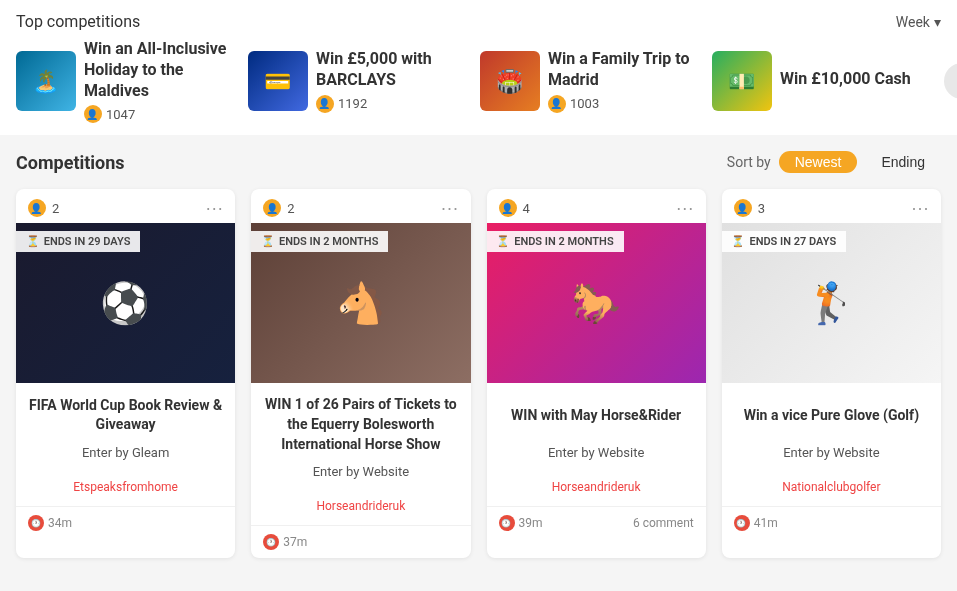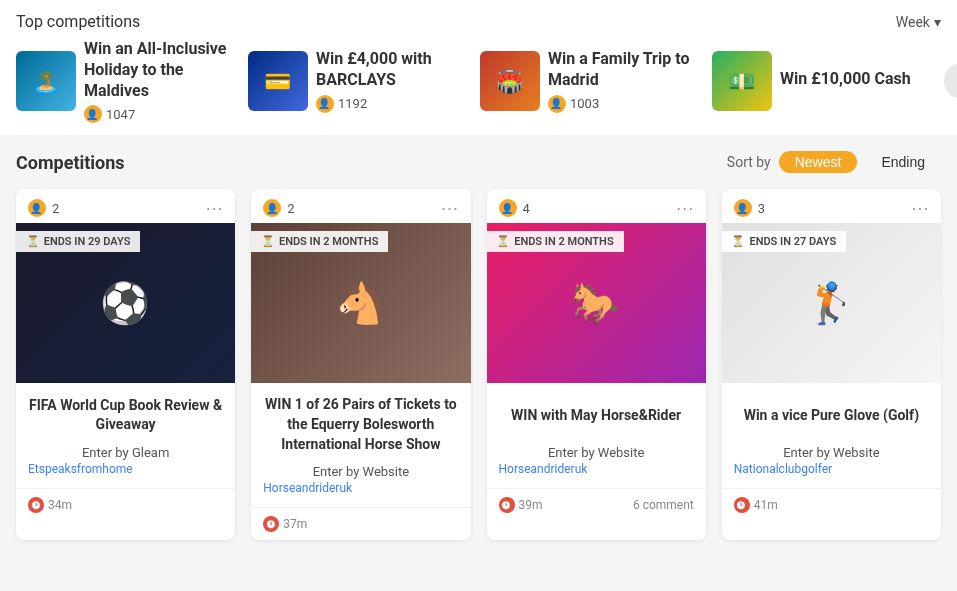--- a/index.html
+++ b/index.html
@@ -192,23 +192,24 @@
       align-items: center;
       justify-content: center;
     }
     .card-enter-by {
       text-align: center;
       color: #555;
       font-size: 13px;
       margin-top: 10px;
     }
     .card-source {
-      color: #3b82f6;
+      text-align: center;
+      color: #ef4444;
       font-size: 12px;
-      margin-top: 2px;
+      margin-top: 20px;
     }
     .card-footer {
       display: flex;
       align-items: center;
       justify-content: space-between;
       padding: 8px 12px;
       border-top: 1px solid #f0f0f0;
     }
     .card-time {
       display: flex;
@@ -272,21 +273,21 @@
       <div class="comp-count">
         <span class="user-icon">👤</span>
         <span>1047</span>
       </div>
     </div>
   </div>
 
   <div class="comp-card-top">
     <div class="thumb-placeholder img-barclays">💳</div>
     <div class="comp-info">
-      <div class="comp-title-top">Win £4,000 with BARCLAYS</div>
+      <div class="comp-title-top">Win £5,000 with BARCLAYS</div>
       <div class="comp-count">
         <span class="user-icon">👤</span>
         <span>1192</span>
       </div>
     </div>
   </div>
 
   <div class="comp-card-top">
     <div class="thumb-placeholder img-madrid">🏟️</div>
     <div class="comp-info">

